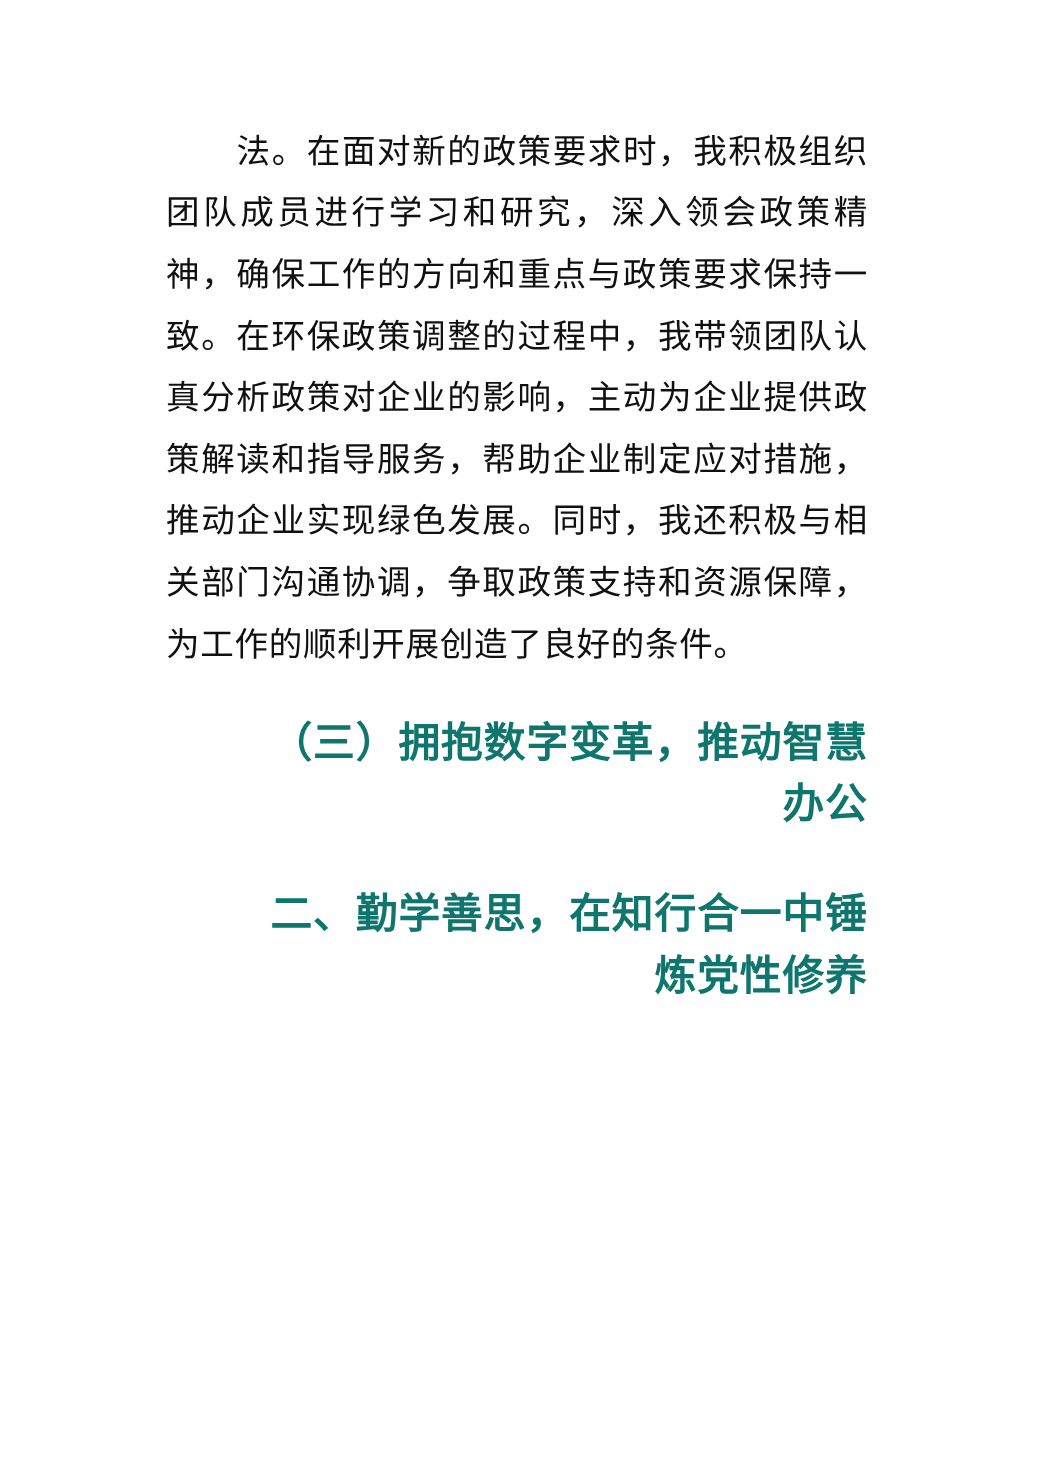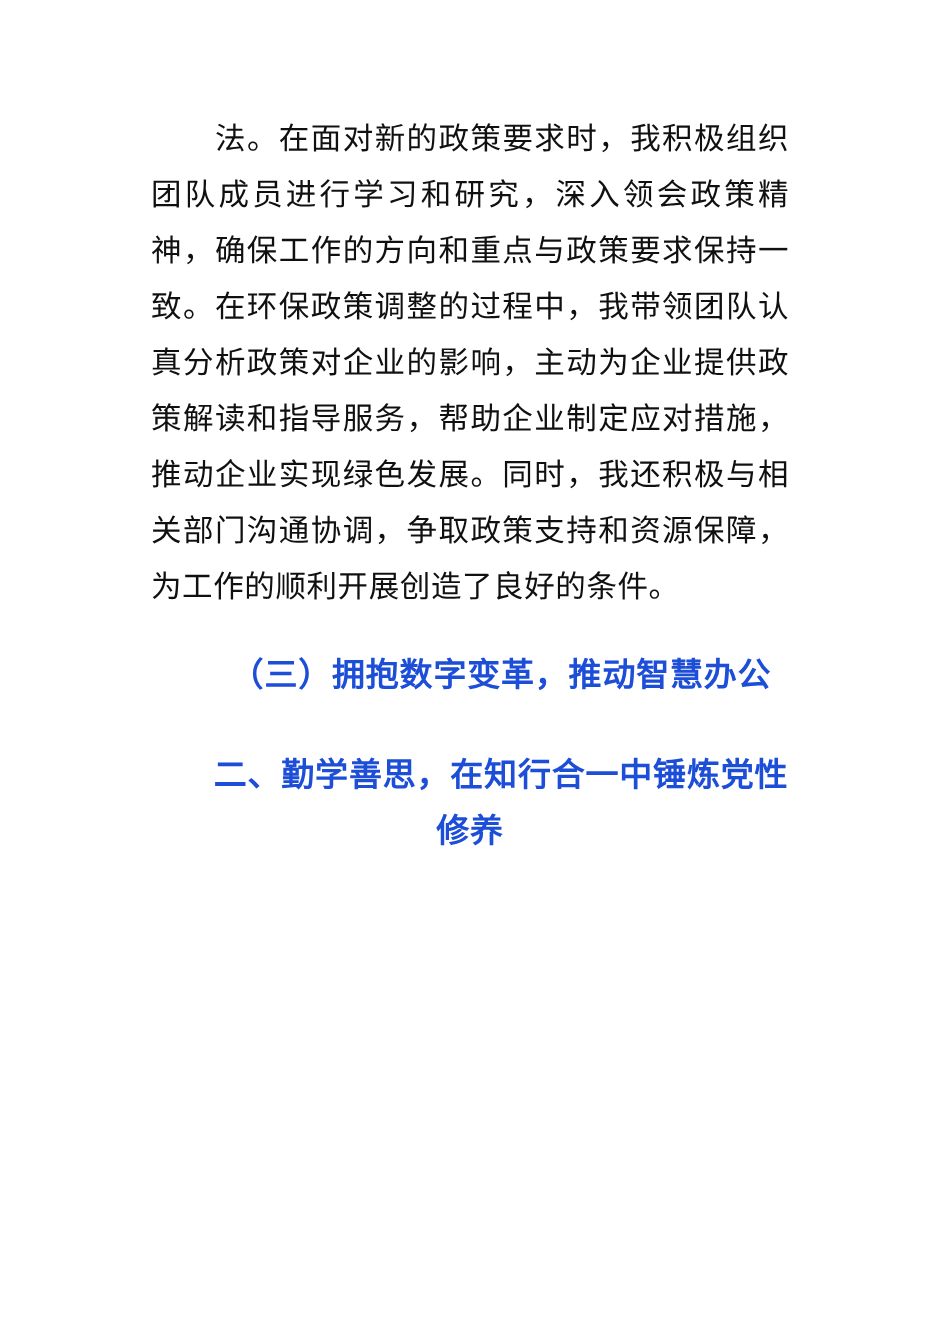--- a/index.html
+++ b/index.html
@@ -32,28 +32,28 @@
     color: #101010;
     font-weight: 400;
     -webkit-font-smoothing: antialiased;
   }
 
   .body-text.indent {
     text-indent: 64px;
   }
 
   .heading {
-    font-size: 33px;
+    font-size: 38px;
     line-height: 56px;
     font-weight: bold;
     margin: 0;
     text-indent: 62px;
     letter-spacing: 0.8px;
-    color: #1d4ed8;
-    text-align: center;
+    color: #0f766e;
+    text-align: right;
   }
 
   .gap-before-heading { margin-top: 32px; }
   .gap-after-heading  { margin-top: 30px; }
   .gap-section        { margin-top: 44px; }
 </style>
 </head>
 <body>
 
 <div class="page">

